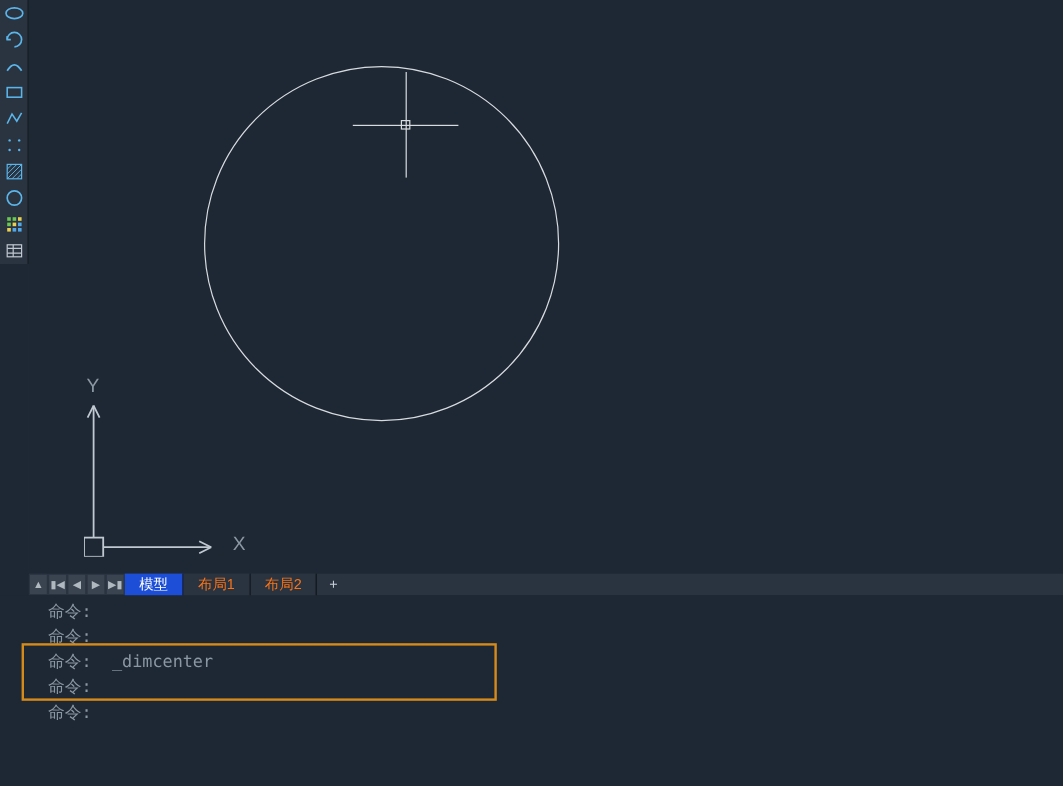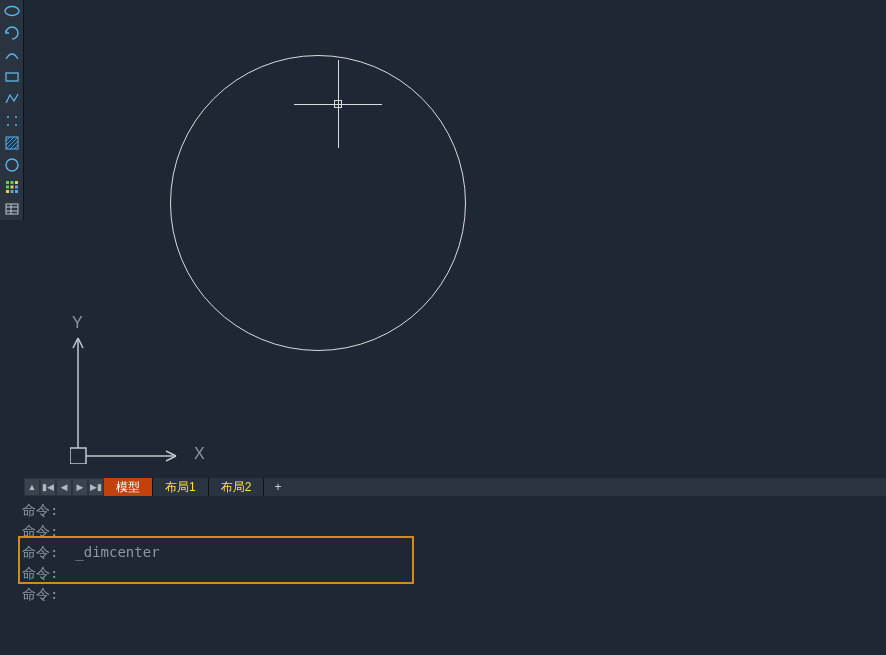--- a/index.html
+++ b/index.html
@@ -68,28 +68,28 @@
       align-items: center;
       justify-content: center;
       color: #b0b8c0;
       cursor: pointer;
       font-size: 9px;
       background: #3a4350;
       margin: 0 1px;
     }
     .tab {
       padding: 1px 12px;
-      color: #fde047;
+      color: #f97316;
       cursor: pointer;
       background: #2a3340;
       border-right: 1px solid #0f1419;
       font-size: 12px;
     }
     .tab.active {
-      background: #c2410c;
+      background: #1d4ed8;
       color: #fff;
     }
     .tab-add {
       padding: 1px 10px;
       color: #c8d0d8;
       cursor: pointer;
       font-size: 12px;
     }
     .command-panel {
       position: absolute;
@@ -105,21 +105,21 @@
       line-height: 1.5;
     }
     .close-x {
       position: absolute;
       left: 4px;
       top: 500px;
       color: #606870;
       font-size: 11px;
       cursor: pointer;
     }
-    .cmd-line { white-space: pre; }
+    .cmd-line { white-space: pre; margin-left: 18px; }
     .highlight-box {
       position: absolute;
       left: 18px;
       top: 536px;
       width: 396px;
       height: 48px;
       border: 2px solid #d68a1a;
       pointer-events: none;
     }
     .circle-shape {

